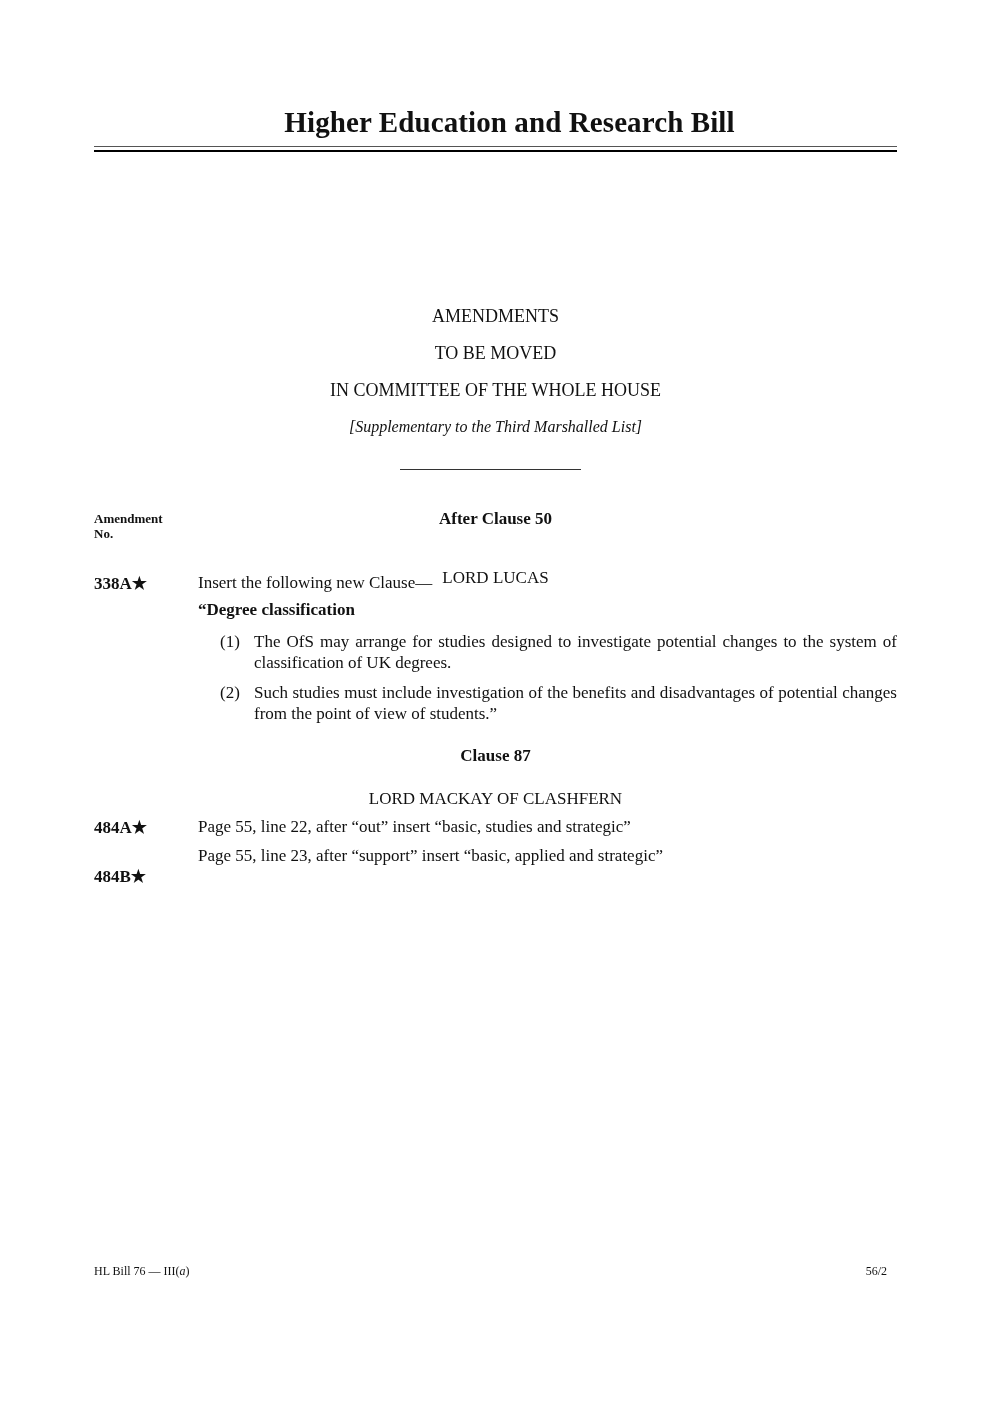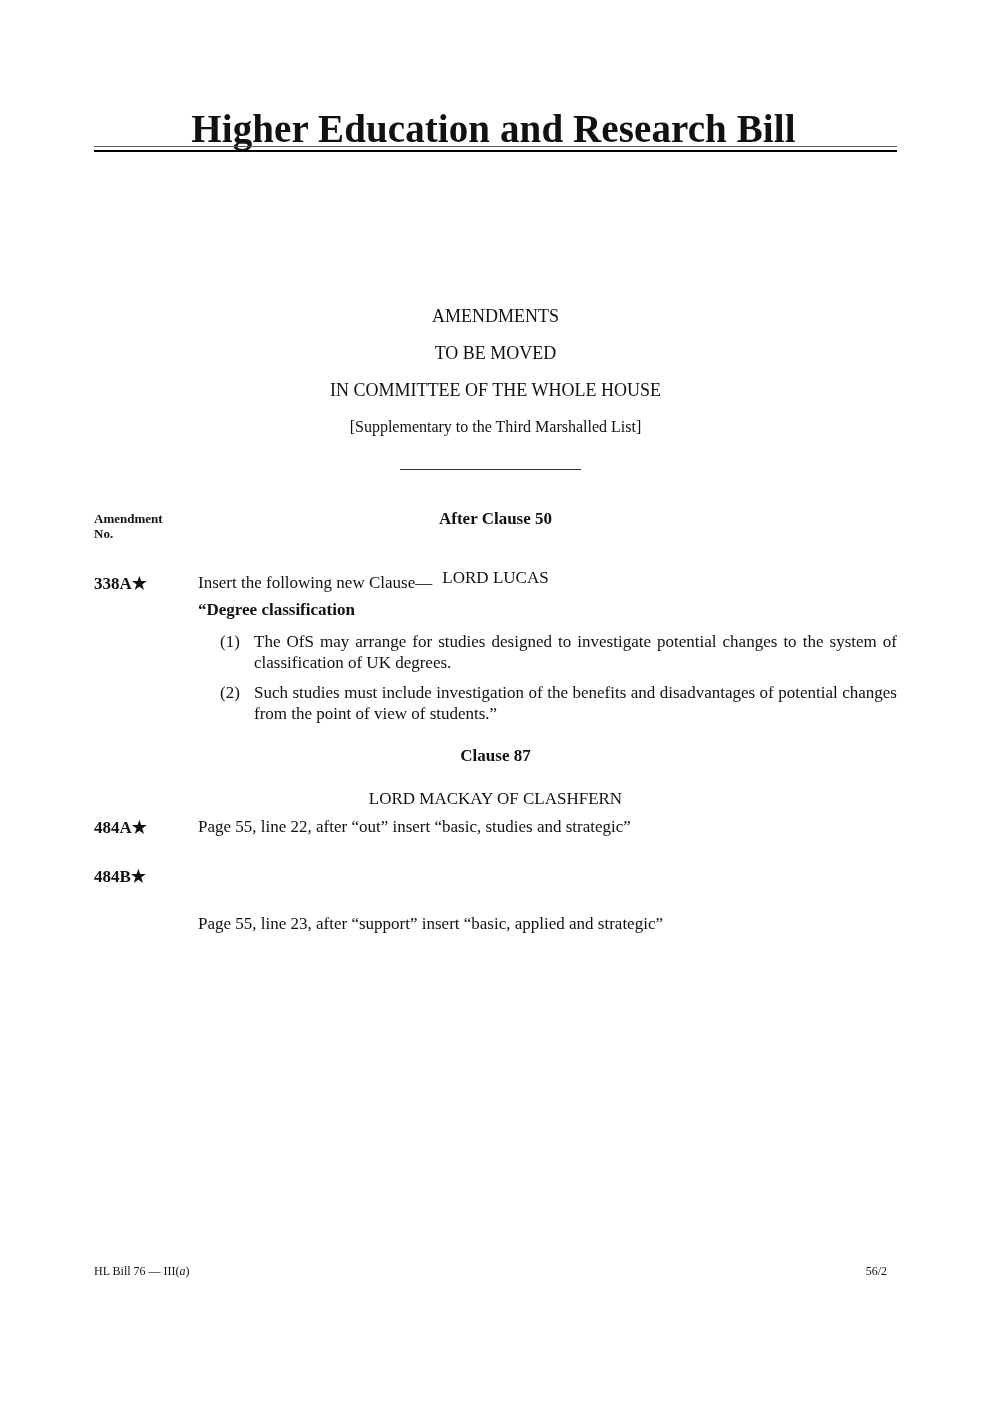--- a/index.html
+++ b/index.html
@@ -1,22 +1,22 @@
 <!DOCTYPE html>
 <html><head>
 <meta charset="utf-8">
 <style>
   html, body { margin: 0; padding: 0; background: #ffffff; }
   body { width: 991px; height: 1401px; position: relative; font-family: "Liberation Serif", "DejaVu Serif", serif; color: #111; }
   .abs { position: absolute; }
-  .title { left: 92px; width: 803px; top: 106px; text-align: center; font-size: 39px; font-weight: bold; letter-spacing: 0.1px; }
+  .title { left: 108px; width: 803px; top: 106px; text-align: center; font-size: 29px; font-weight: bold; letter-spacing: 0.1px; }
   .rule-thin { left: 94px; width: 803px; top: 146px; height: 1px; background: #555; }
   .rule-thick { left: 94px; width: 803px; top: 150px; height: 2px; background: #000; }
   .center-line { left: 94px; width: 803px; text-align: center; font-size: 18px; }
-  .italic { font-size: 16px; }
+  .italic { font-style: italic; font-size: 16px; }
   .short-rule { left: 400px; width: 181px; top: 469px; height: 1px; background: #333; }
   .amd-head { left: 94px; top: 511px; font-size: 13px; font-weight: bold; line-height: 15px; }
   .heading-bold { font-weight: bold; font-size: 17px; }
   .member { font-size: 17px; }
   .num { left: 94px; font-weight: bold; font-size: 17px; }
   .text { left: 198px; font-size: 17px; }
   .sub { left: 220px; width: 677px; font-size: 17px; line-height: 21px; display: flex; }
   .sub .sn { width: 34px; flex: none; }
   .sub .st { flex: 1; text-align: justify; text-align-last: left; }
   .footer { font-size: 12px; }
@@ -54,16 +54,16 @@
   <span class="st">Such studies must include investigation of the benefits and disadvantages of potential changes from the point of view of students.”</span>
 </div>
 
 <div class="abs center-line heading-bold" style="top:746px;">Clause 87</div>
 <div class="abs center-line member" style="top:789px;">LORD MACKAY OF CLASHFERN</div>
 
 <div class="abs num" style="top:817px;">484A★</div>
 <div class="abs text" style="top:817px;">Page 55, line 22, after “out” insert “basic, studies and strategic”</div>
 
 <div class="abs num" style="top:866px;">484B★</div>
-<div class="abs text" style="top:914px;text-align:right;">Page 55, line 23, after “support” insert “basic, applied and strategic”</div>
+<div class="abs text" style="top:846px;text-align:right;">Page 55, line 23, after “support” insert “basic, applied and strategic”</div>
 
 <div class="abs footer" style="left:94px; top:1264px;"><span>HL Bill 76 — III(</span><i>a</i><span>)</span></div>
 <div class="abs footer" style="right:104px; top:1264px;">56/2</div>
 
 </body></html>

